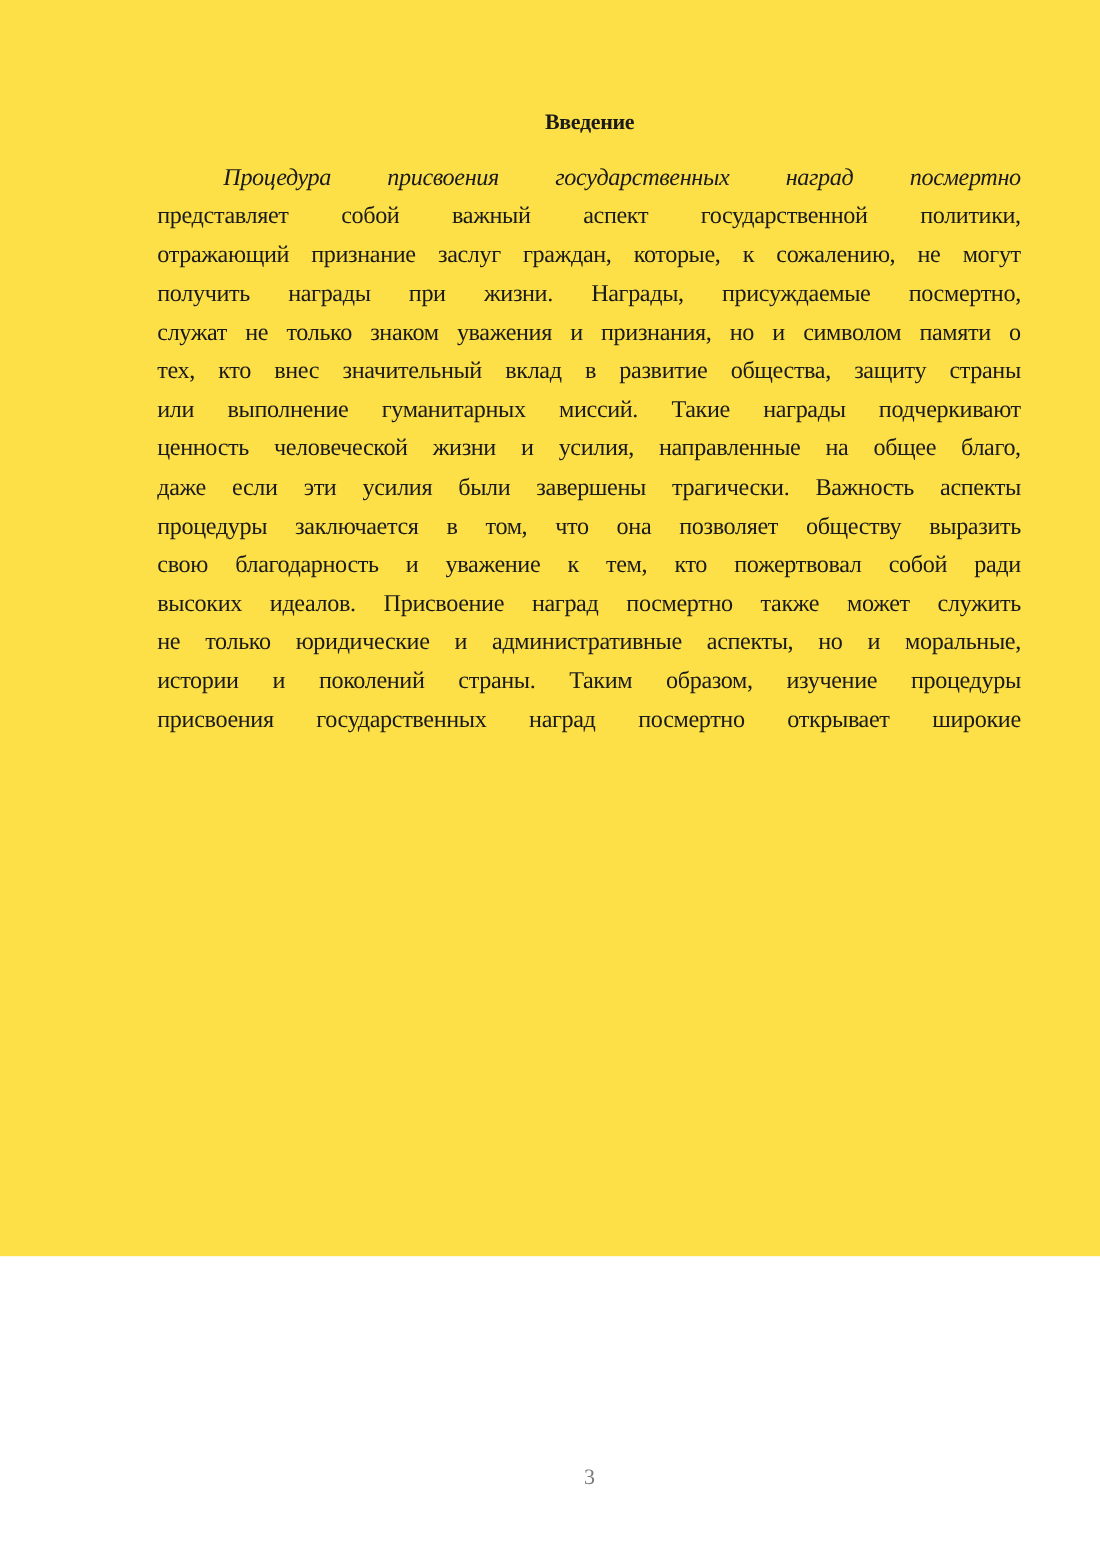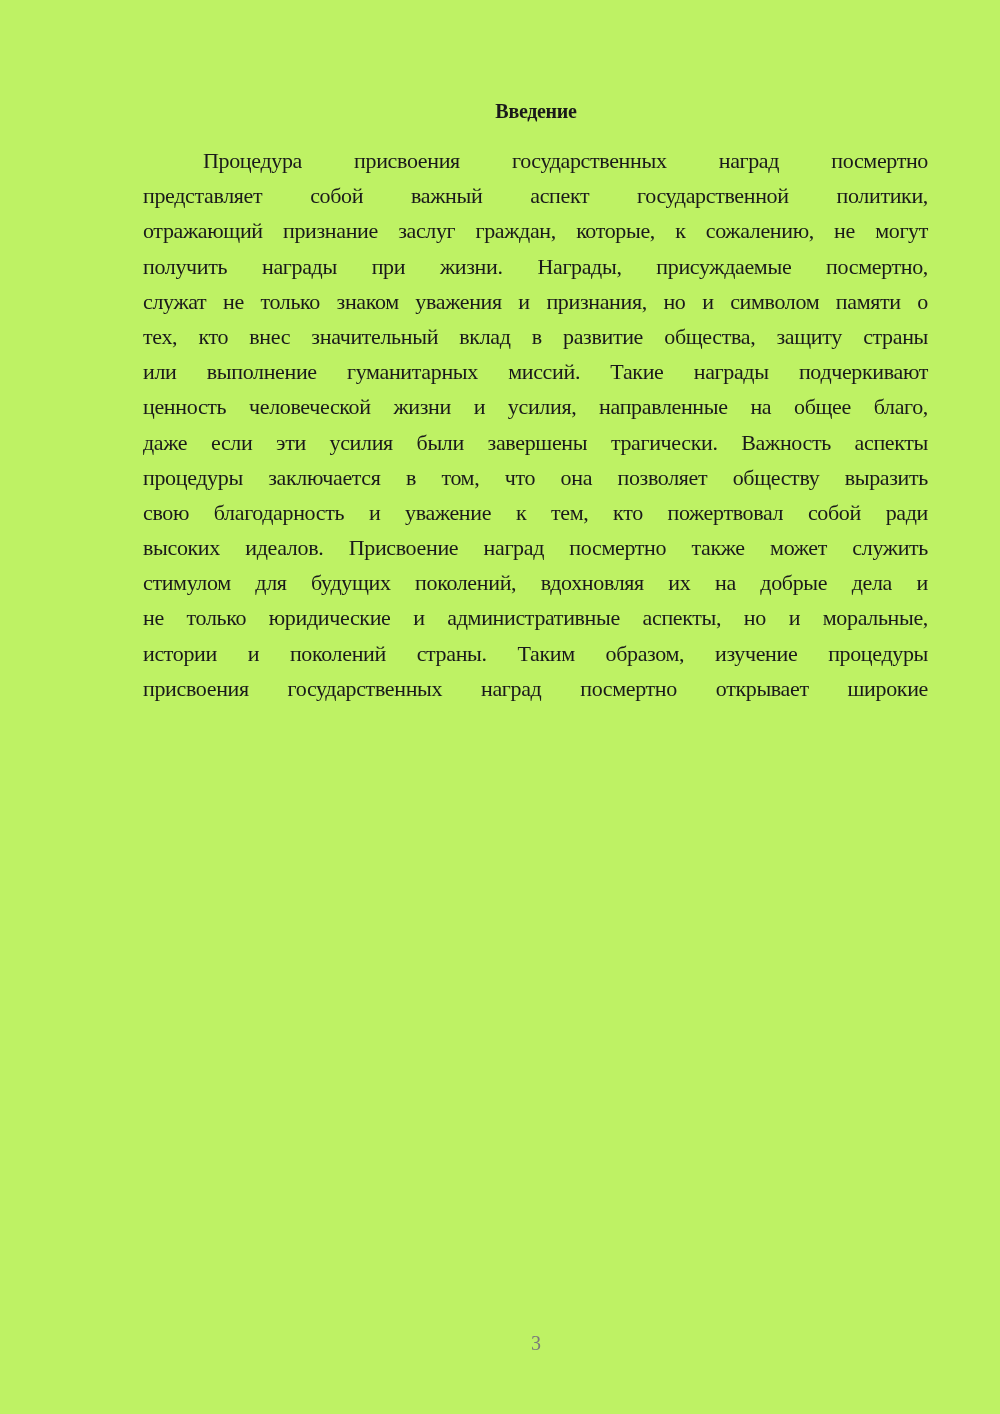--- a/index.html
+++ b/index.html
@@ -12,22 +12,22 @@
       height: 1414px;
       position: relative;
       overflow: hidden;
       font-family: "Liberation Serif", "DejaVu Serif", serif;
       color: #1a1a1a;
     }
     .page {
       position: absolute;
       left: 0; top: 0;
       width: 1000px;
-      height: 1414px;
-      background: #bef264;
+      height: 1142px;
+      background: #fde047;
     }
     .heading {
       position: absolute;
       top: 97px;
       left: 0;
       width: 1072px;
       text-align: center;
       font-weight: bold;
       font-size: 20px;
       line-height: 28px;
@@ -44,20 +44,21 @@
       height: 35.2px;
       line-height: 35.2px;
       font-size: 22px;
       white-space: nowrap;
       text-align: justify;
       text-align-last: justify;
       letter-spacing: -0.35px;
     }
     .line.first {
       padding-left: 60px;
+      font-style: italic;
     }
     .line.last {
       text-align-last: left;
     }
     .page-number {
       position: absolute;
       top: 1332px;
       left: 0;
       width: 1072px;
       text-align: center;
@@ -77,20 +78,19 @@
     <span class="line">отражающий признание заслуг граждан, которые, к сожалению, не могут</span>
     <span class="line">получить награды при жизни. Награды, присуждаемые посмертно,</span>
     <span class="line">служат не только знаком уважения и признания, но и символом памяти о</span>
     <span class="line">тех, кто внес значительный вклад в развитие общества, защиту страны</span>
     <span class="line">или выполнение гуманитарных миссий. Такие награды подчеркивают</span>
     <span class="line">ценность человеческой жизни и усилия, направленные на общее благо,</span>
     <span class="line">даже если эти усилия были завершены трагически. Важность аспекты</span>
     <span class="line">процедуры заключается в том, что она позволяет обществу выразить</span>
     <span class="line">свою благодарность и уважение к тем, кто пожертвовал собой ради</span>
     <span class="line">высоких идеалов. Присвоение наград посмертно также может служить</span>
-    <span class="line">стимулом для будущих поколений, вдохновляя их на добрые дела и</span>
     <span class="line">не только юридические и административные аспекты, но и моральные,</span>
     <span class="line">истории и поколений страны. Таким образом, изучение процедуры</span>
     <span class="line">присвоения государственных наград посмертно открывает широкие</span>
   </div>
 
   <div class="page-number">3</div>
 </div>
 
 </body></html>

